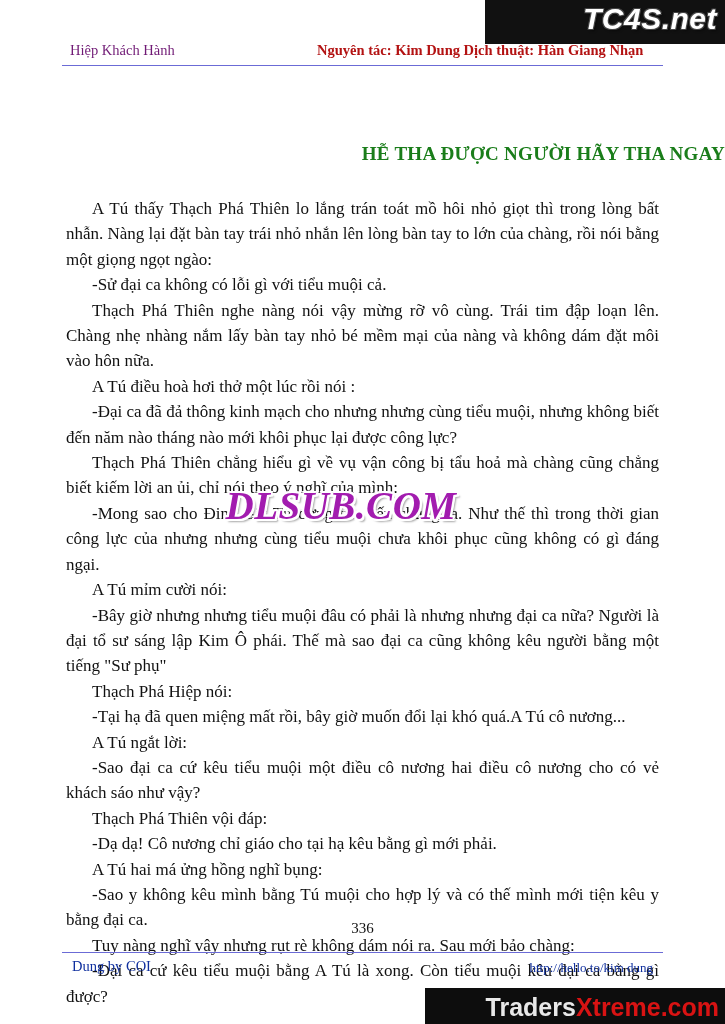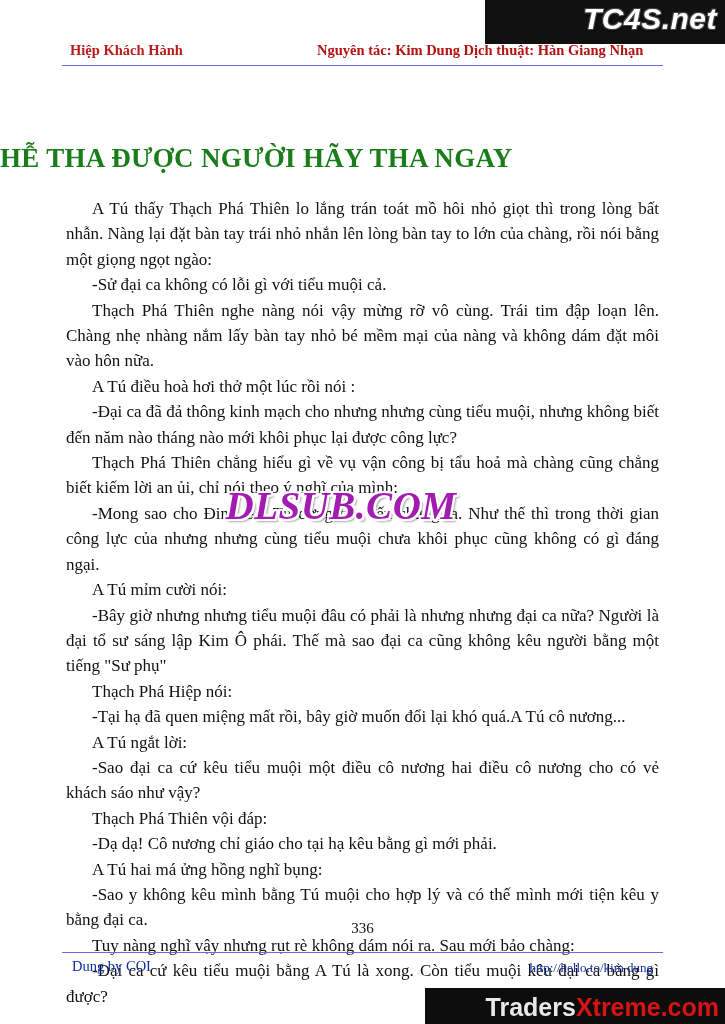--- a/index.html
+++ b/index.html
@@ -55,22 +55,22 @@
     position: absolute;
     left: 62px;
     right: 62px;
     top: 42px;
     height: 20px;
   }
   .header-left {
     position: absolute;
     left: 8px; top: 0;
     font-size: 14.5px;
-    font-weight: bold;
-    color: #b91c1c;
+    font-weight: normal;
+    color: #701a75;
     white-space: nowrap;
   }
   .header-right {
     position: absolute;
     left: 255px; top: 0;
     font-size: 14.5px;
     font-weight: bold;
     color: #b31212;
     white-space: nowrap;
   }
@@ -91,22 +91,22 @@
     text-align: center;
     font-size: 27px;
     font-weight: bold;
     color: #d61111;
     letter-spacing: .5px;
   }
   .title2 {
     position: absolute;
     left: 0; right: 0;
     top: 143px;
-    text-align: left;
-    font-size: 27px;
+    text-align: right;
+    font-size: 19px;
     font-weight: bold;
     color: #1a7d1a;
     letter-spacing: .3px;
   }
 
   
   .body-text {
     position: absolute;
     left: 66px;
     right: 66px;

